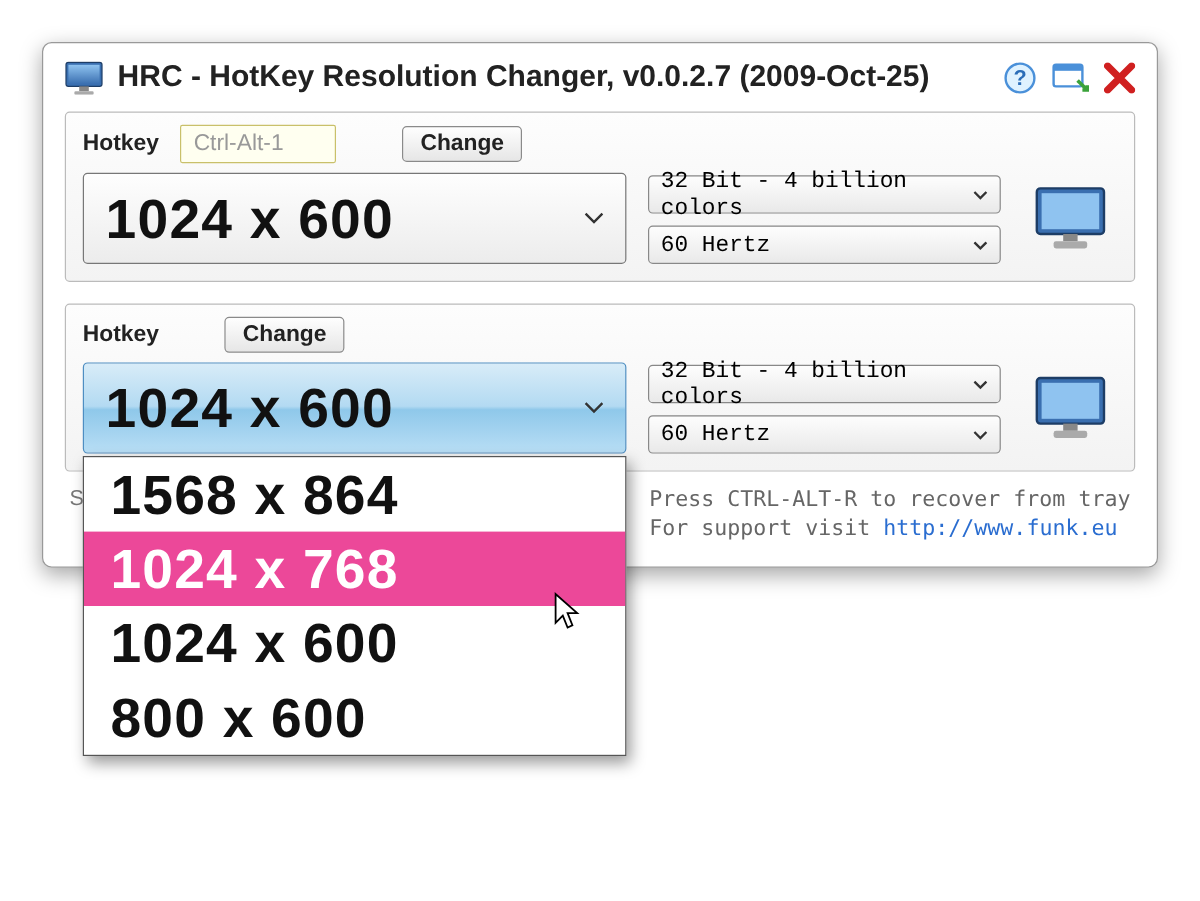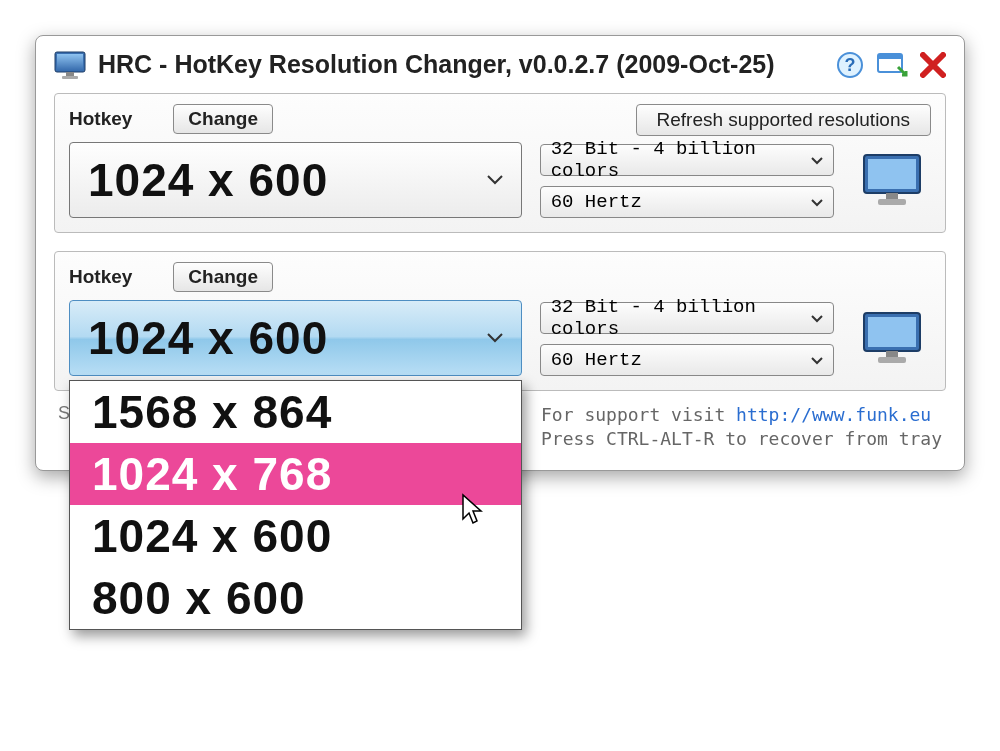--- a/index.html
+++ b/index.html
@@ -41,21 +41,21 @@
     border: 1px solid #bbb;
     border-radius: 4px;
     background: linear-gradient(#fdfdfd,#f3f3f3);
     padding: 10px 14px 14px 14px;
     margin-bottom: 18px;
     position: relative;
   }
   .hotkey-row {
     display:flex;
     align-items:center;
-    gap:4px;
+    gap:18px;
     margin-bottom:8px;
   }
   .hotkey-label { font-size:19px; color:#222; font-weight:600; }
   .hotkey-field {
     display:inline-block;
     min-width:130px;
     padding:4px 10px;
     background:#fffff0;
     border:1px solid #c9c06a;
     color:#999;
@@ -214,23 +214,23 @@
       </span>
       <span class="close-icon">
         <svg width="26" height="26" viewBox="0 0 26 26">
           <path d="M3 3 L23 23 M23 3 L3 23" stroke="#d02020" stroke-width="6" stroke-linecap="round"></path>
         </svg>
       </span>
     </div>
   </div>
 
   <div class="slot">
-    <button class="btn refresh">Refresh supported resolutions</button>
     <div class="hotkey-row">
       <span class="hotkey-label">Hotkey</span>
+      <span class="hotkey-field">Ctrl-Alt-1</span>
       <button class="btn small">Change</button>
     </div>
     <div class="main-row">
       <div class="res-combo">
         <span class="res-text">1024 x 600</span>
         <span class="combo-arrow">
           <svg width="16" height="10" viewBox="0 0 16 10">
               <path d="M1 1 L8 8 L15 1" fill="none" stroke="#333" stroke-width="2"></path>
             </svg>
         </span>
@@ -299,24 +299,24 @@
             <rect x="18" y="48" width="28" height="6" rx="2" fill="#aaa"></rect>
           </svg>
         </span>
       </div>
     </div>
   </div>
 
   <div class="footer-row">
     <div class="footer-left">S</div>
     <div class="footer-right">
+      <div class="mono">Press CTRL-ALT-R to recover from tray</div>
       <div class="mono">
         <span>For support visit </span><a href="#">http://www.funk.eu</a>
       </div>
-      <div class="mono">Press CTRL-ALT-R to recover from tray</div>
     </div>
   </div>
 
 </div>
 
 <div class="dropdown" id="dd" style="left: 69px; top: 380px; min-width: 452.641px;">
     <div class="dropdown-item">1568 x 864</div>
     <div class="dropdown-item highlight">1024 x 768</div>
     <div class="dropdown-item">1024 x 600</div>
     <div class="dropdown-item">800 x 600</div>

